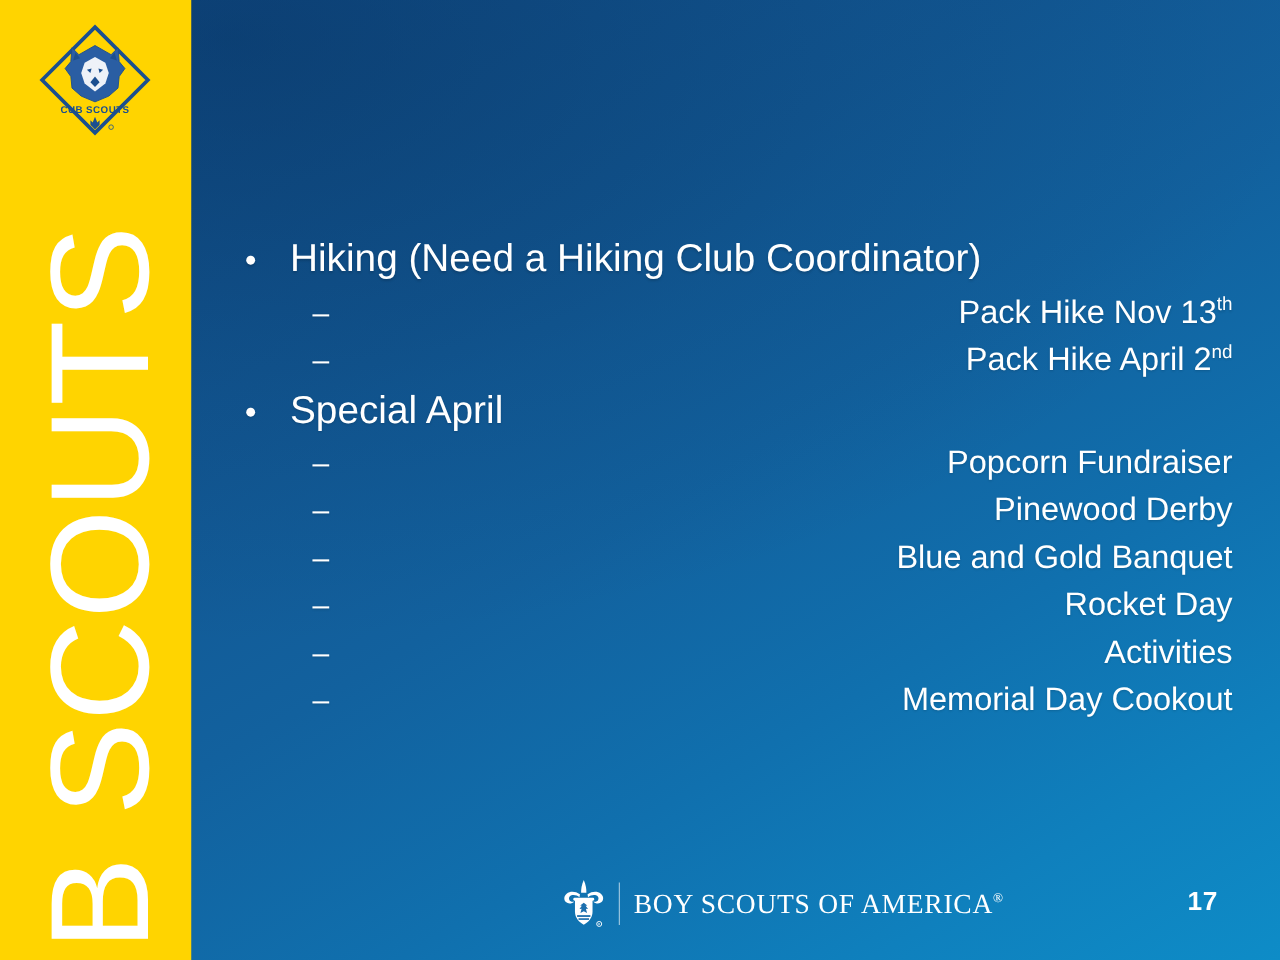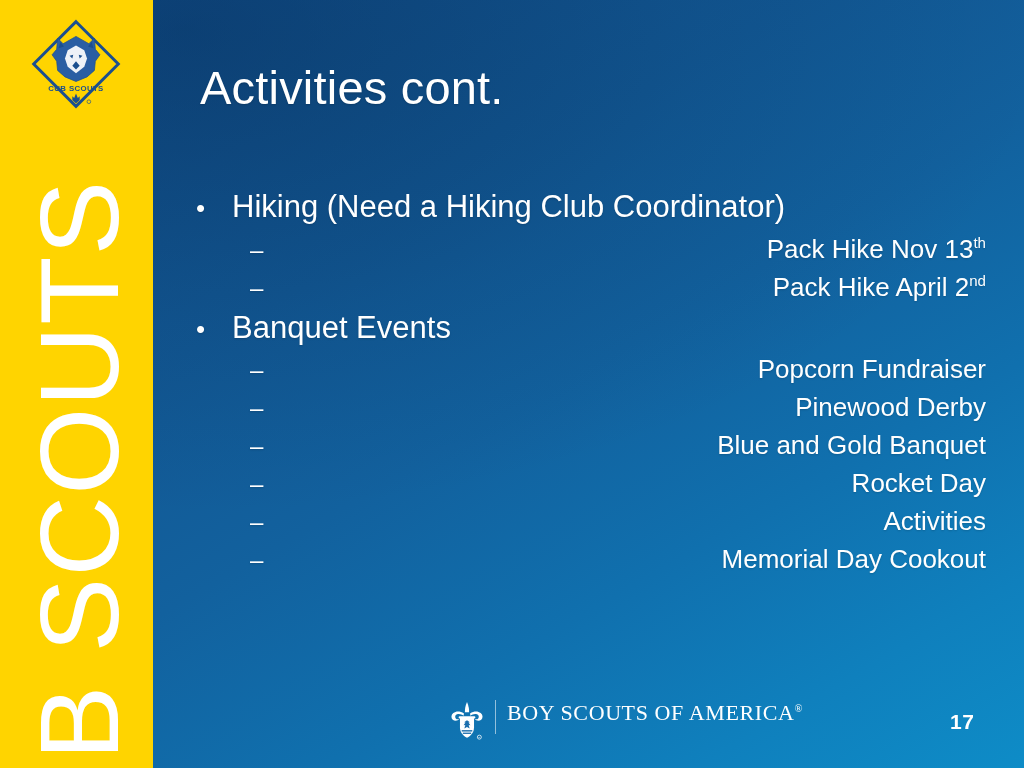--- a/index.html
+++ b/index.html
@@ -149,21 +149,21 @@
     vertical-align: super;
     line-height: 0;
   }
 
   
   .footer-lockup {
     position: absolute;
     left: 448px;
     top: 700px;
     display: flex;
-    align-items: flex-start;
+    align-items: center;
     height: 46px;
   }
   .bsa-emblem {
     width: 38px;
     height: 42px;
     flex: 0 0 38px;
   }
   .footer-divider {
     width: 1px;
     height: 34px;
@@ -235,42 +235,41 @@
 
         <circle cx="64" cy="91" r="2" fill="none" stroke="#1b4f8f" stroke-width="0.7"></circle>
       </svg>
     </div>
 
     <div class="sidebar-wordmark-wrap">
       <div class="sidebar-wordmark">CUB SCOUTS</div>
     </div>
   </div>
 
-  <div class="title">Activities cont.</div>
 
   <div class="body">
 
     <div class="bullet-l1">
       <span class="marker">•</span>
       <span class="txt">Hiking (Need a Hiking Club Coordinator)</span>
     </div>
 
     <div class="bullet-l2">
       <span class="marker">–</span>
       <span class="txt"><span>Pack Hike Nov 13</span><span class="sup">th</span></span>
     </div>
 
     <div class="bullet-l2">
       <span class="marker">–</span>
       <span class="txt"><span>Pack Hike April 2</span><span class="sup">nd</span></span>
     </div>
 
     <div class="bullet-l1">
       <span class="marker">•</span>
-      <span class="txt">Banquet Events</span>
+      <span class="txt">Special April</span>
     </div>
 
     <div class="bullet-l2">
       <span class="marker">–</span>
       <span class="txt">Popcorn Fundraiser</span>
     </div>
 
     <div class="bullet-l2">
       <span class="marker">–</span>
       <span class="txt">Pinewood Derby</span>

